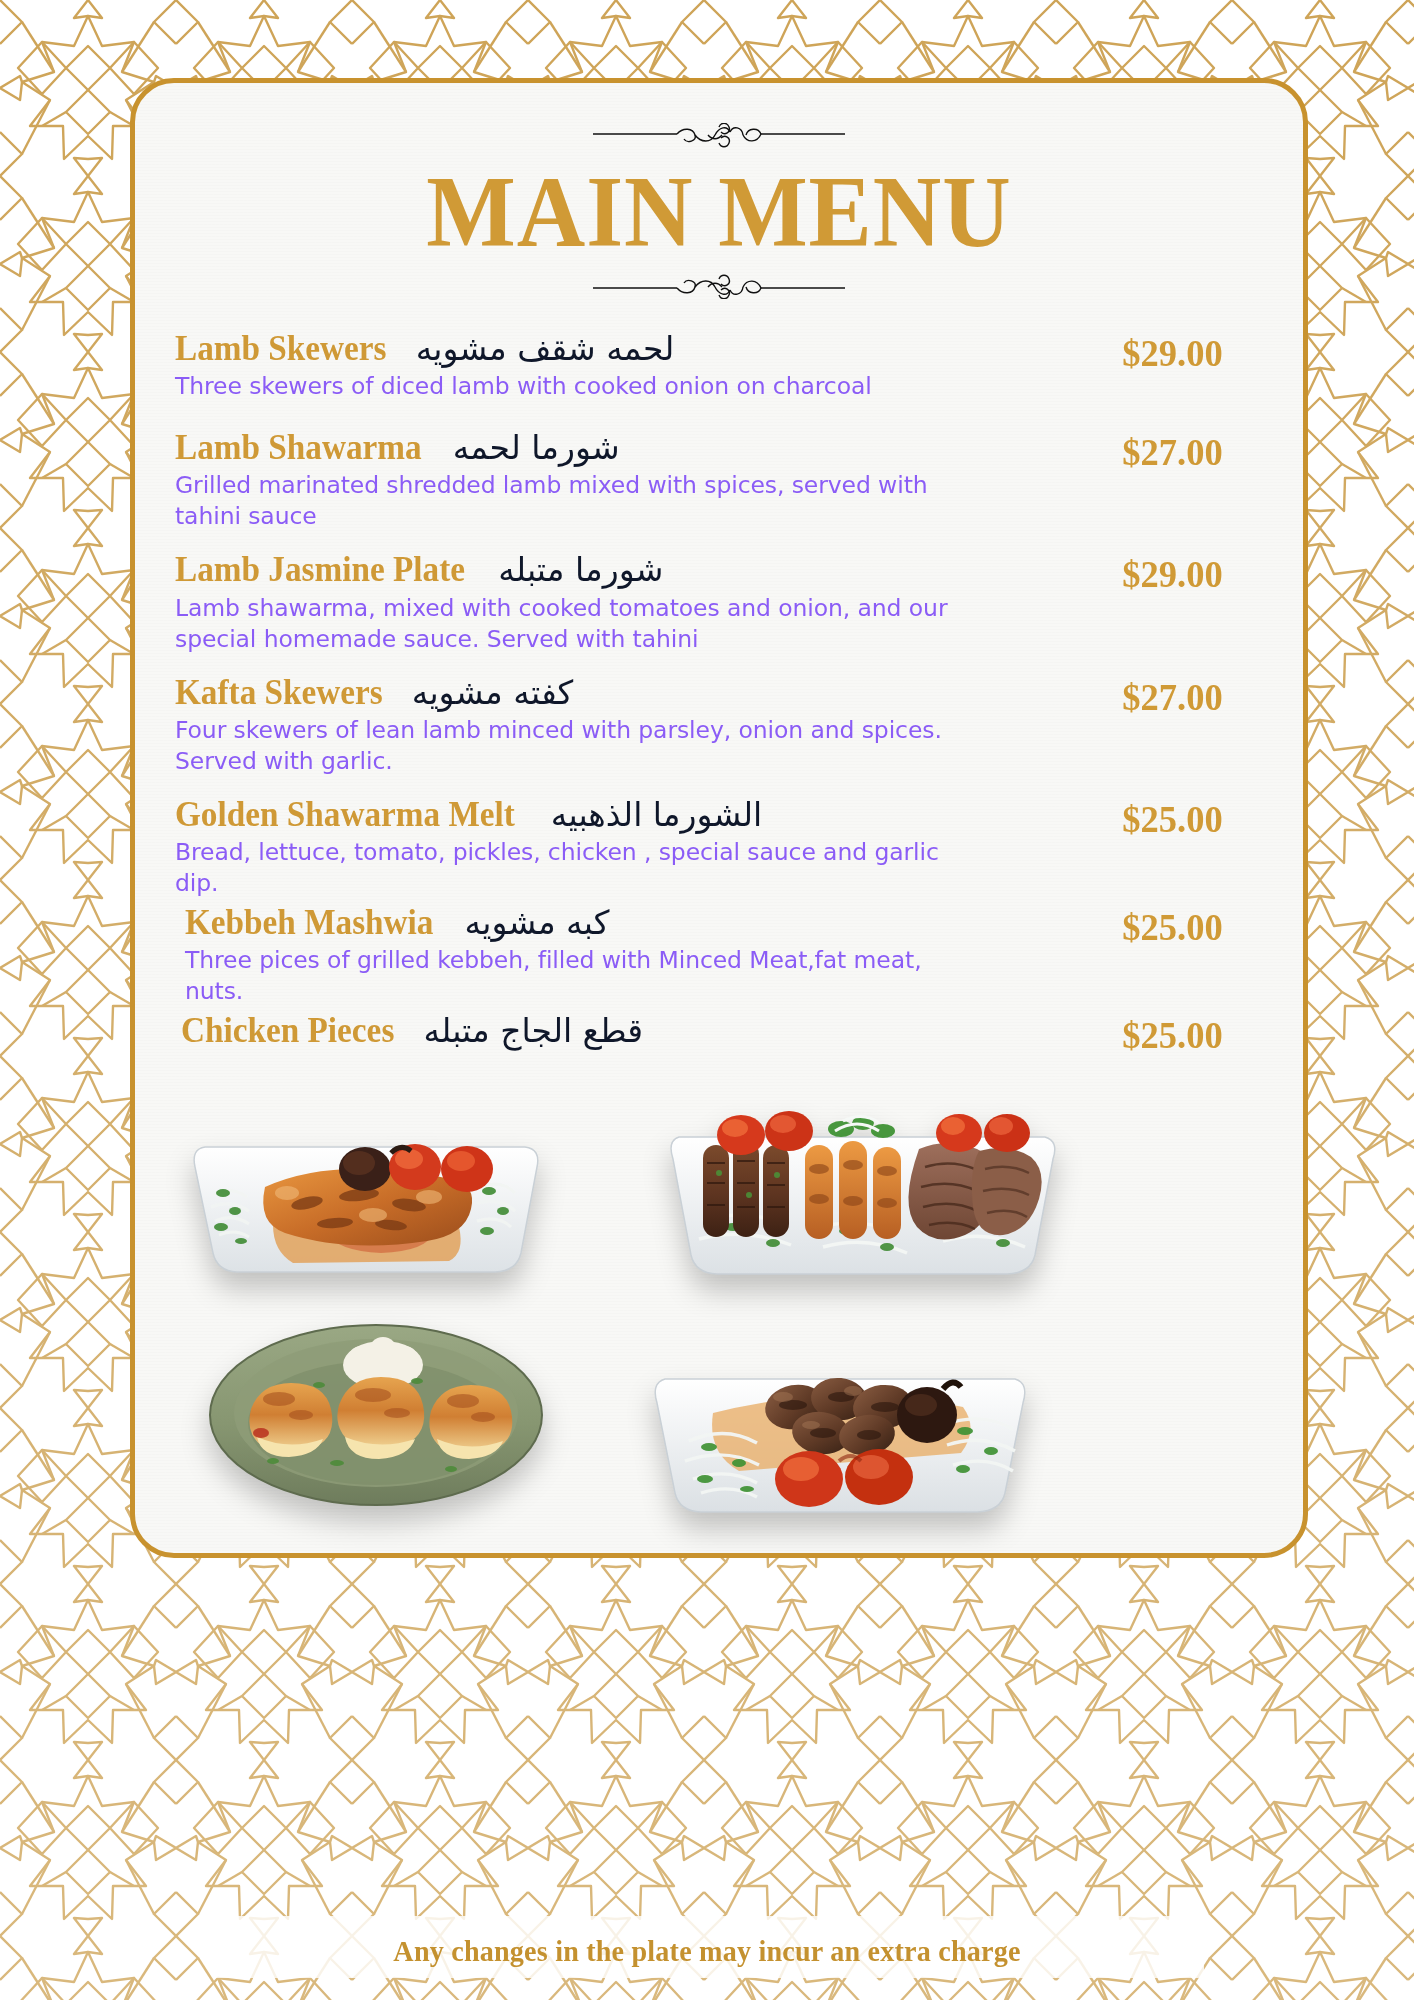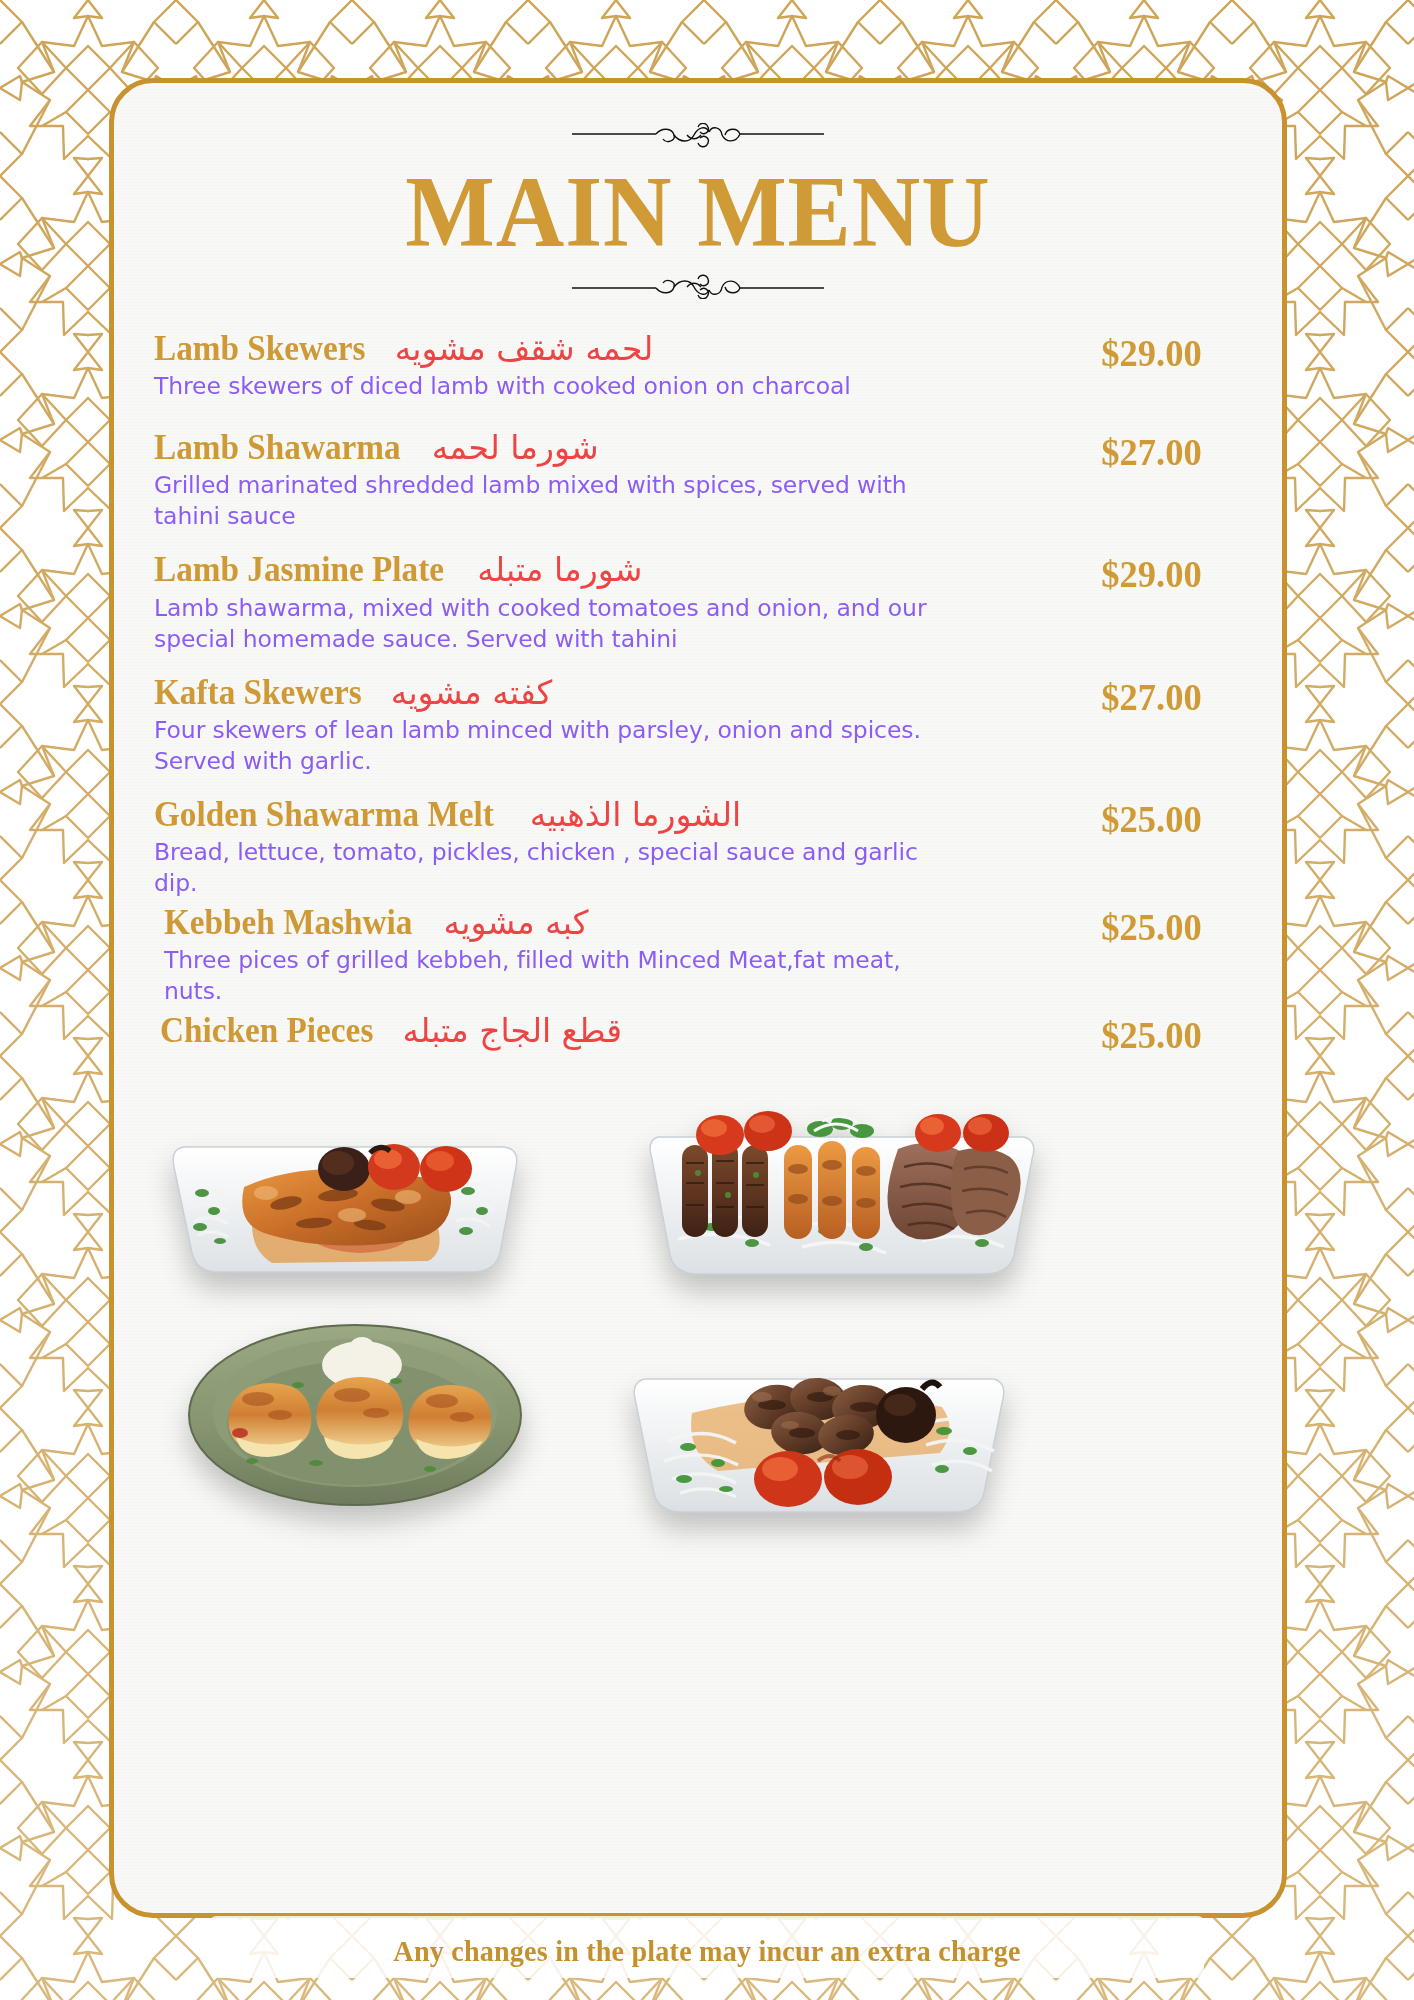--- a/index.html
+++ b/index.html
@@ -23,24 +23,24 @@
   .pattern-layer {
     position: absolute;
     inset: 0;
     z-index: 0;
   }
   .pattern-layer svg { display: block; width: 100%; height: 100%; }
 
   
   .inner-frame {
     position: absolute;
-    left: 109px;
+    left: 130px;
     top: 78px;
     width: 1178px;
-    height: 1840px;
+    height: 1480px;
     background: #f8f8f6;
     border: 5px solid #c8922e;
     border-radius: 44px;
     z-index: 2;
     overflow: hidden;
   }
 
   
   .paper-texture {
     position: absolute;
@@ -108,21 +108,21 @@
     color: #cf9936;
     white-space: nowrap;
     transform: scaleX(0.95);
     transform-origin: left center;
   }
 
   .item-name-ar {
     font-family: "DejaVu Sans", sans-serif;
     font-size: 33px;
     line-height: 1.12;
-    color: #ef4444;
+    color: #0f172a;
     direction: rtl;
     white-space: nowrap;
   }
 
   .item-desc {
     font-family: "DejaVu Sans", sans-serif;
     font-size: 23.5px;
     line-height: 1.32;
     color: #8b5cf6;
     margin-top: 3px;

